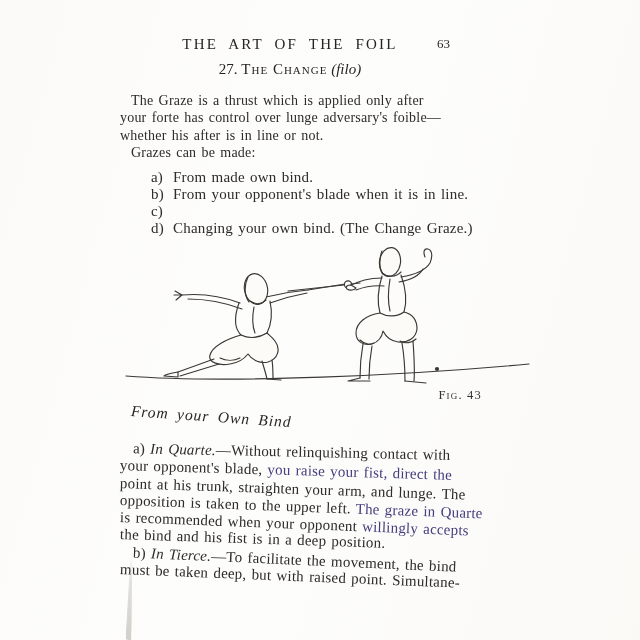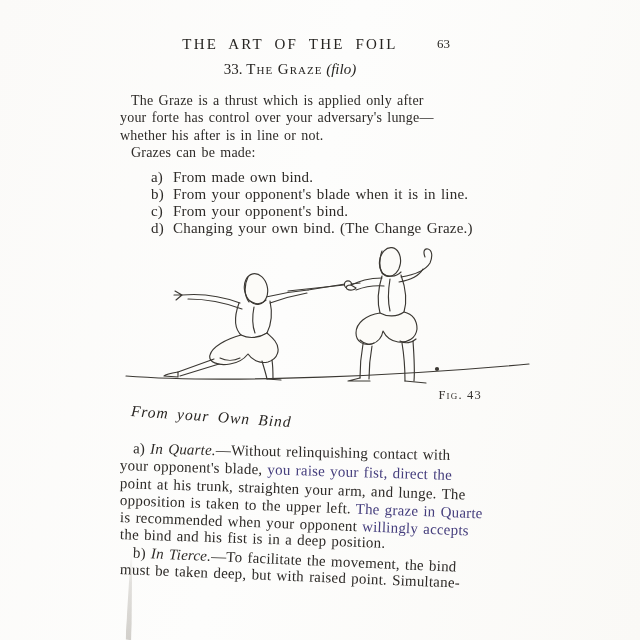--- a/index.html
+++ b/index.html
@@ -70,41 +70,40 @@
   svg .fillp{fill:#fcfbf8;stroke:#3b3833;stroke-width:1.15;stroke-linejoin:round;}
 </style>
 </head>
 <body>
 
 <div class="page">
 
   <div class="hdr">THE ART OF THE FOIL</div>
   <div class="pagenum">63</div>
 
-  <div class="sect"><span>33.</span>&nbsp;<span class="sc">The Graze</span>&nbsp;<span class="it">(filo)</span></div>
+  <div class="sect"><span>27.</span>&nbsp;<span class="sc">The Change</span>&nbsp;<span class="it">(filo)</span></div>
 
   <div class="intro">
     <div class="ind">The Graze is a thrust which is applied only after</div>
-    <div>your forte has control over your adversary's lunge—</div>
+    <div>your forte has control over lunge adversary's foible—</div>
     <div>whether his after is in line or not.</div>
     <div class="ind">Grazes can be made:</div>
   </div>
 
   <div class="list">
     <div class="li">
         <span class="ltr">a)</span>
         <span>From made own bind.</span>
       </div>
     <div class="li">
         <span class="ltr">b)</span>
         <span>From your opponent's blade when it is in line.</span>
       </div>
     <div class="li">
         <span class="ltr">c)</span>
-        <span>From your opponent's bind.</span>
       </div>
     <div class="li">
         <span class="ltr">d)</span>
         <span>Changing your own bind. (The Change Graze.)</span>
       </div>
   </div>
 
   <div class="figwrap">
     <svg width="415" height="145" viewBox="0 0 415 145">
 

